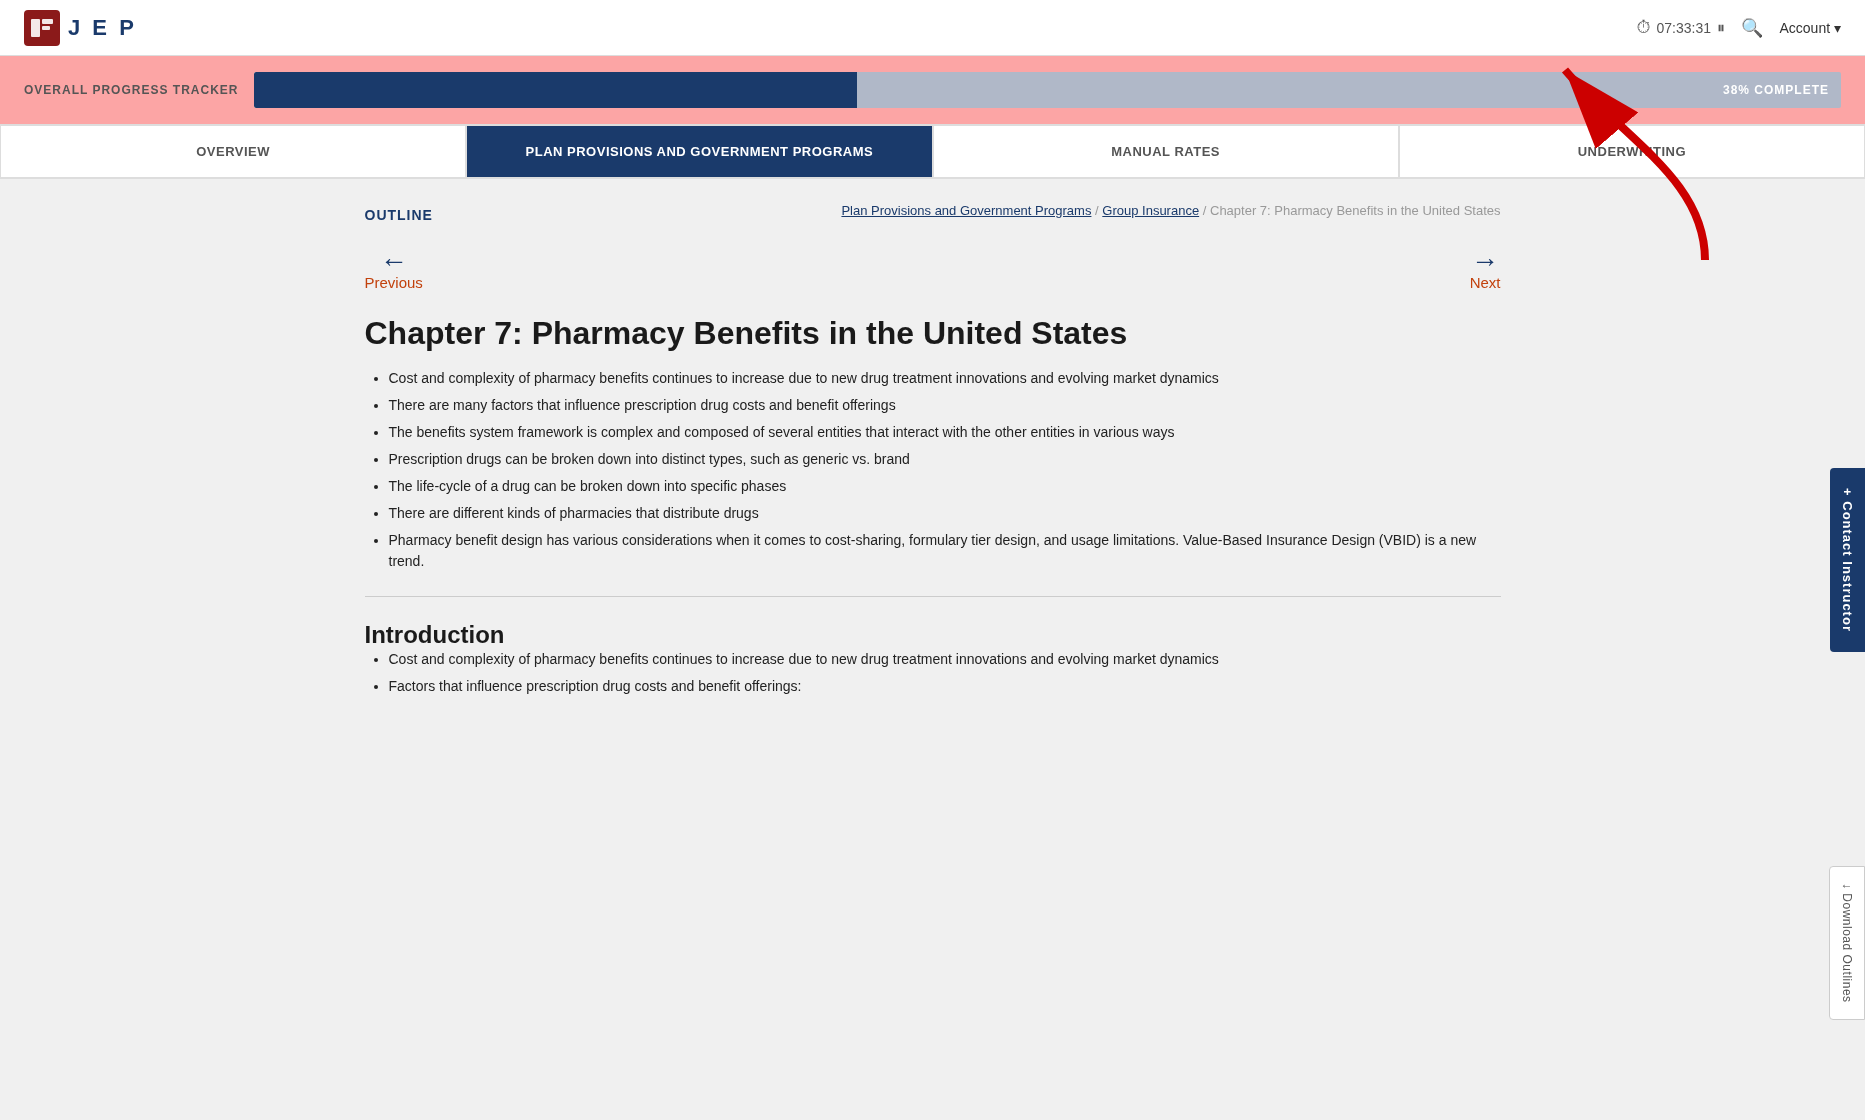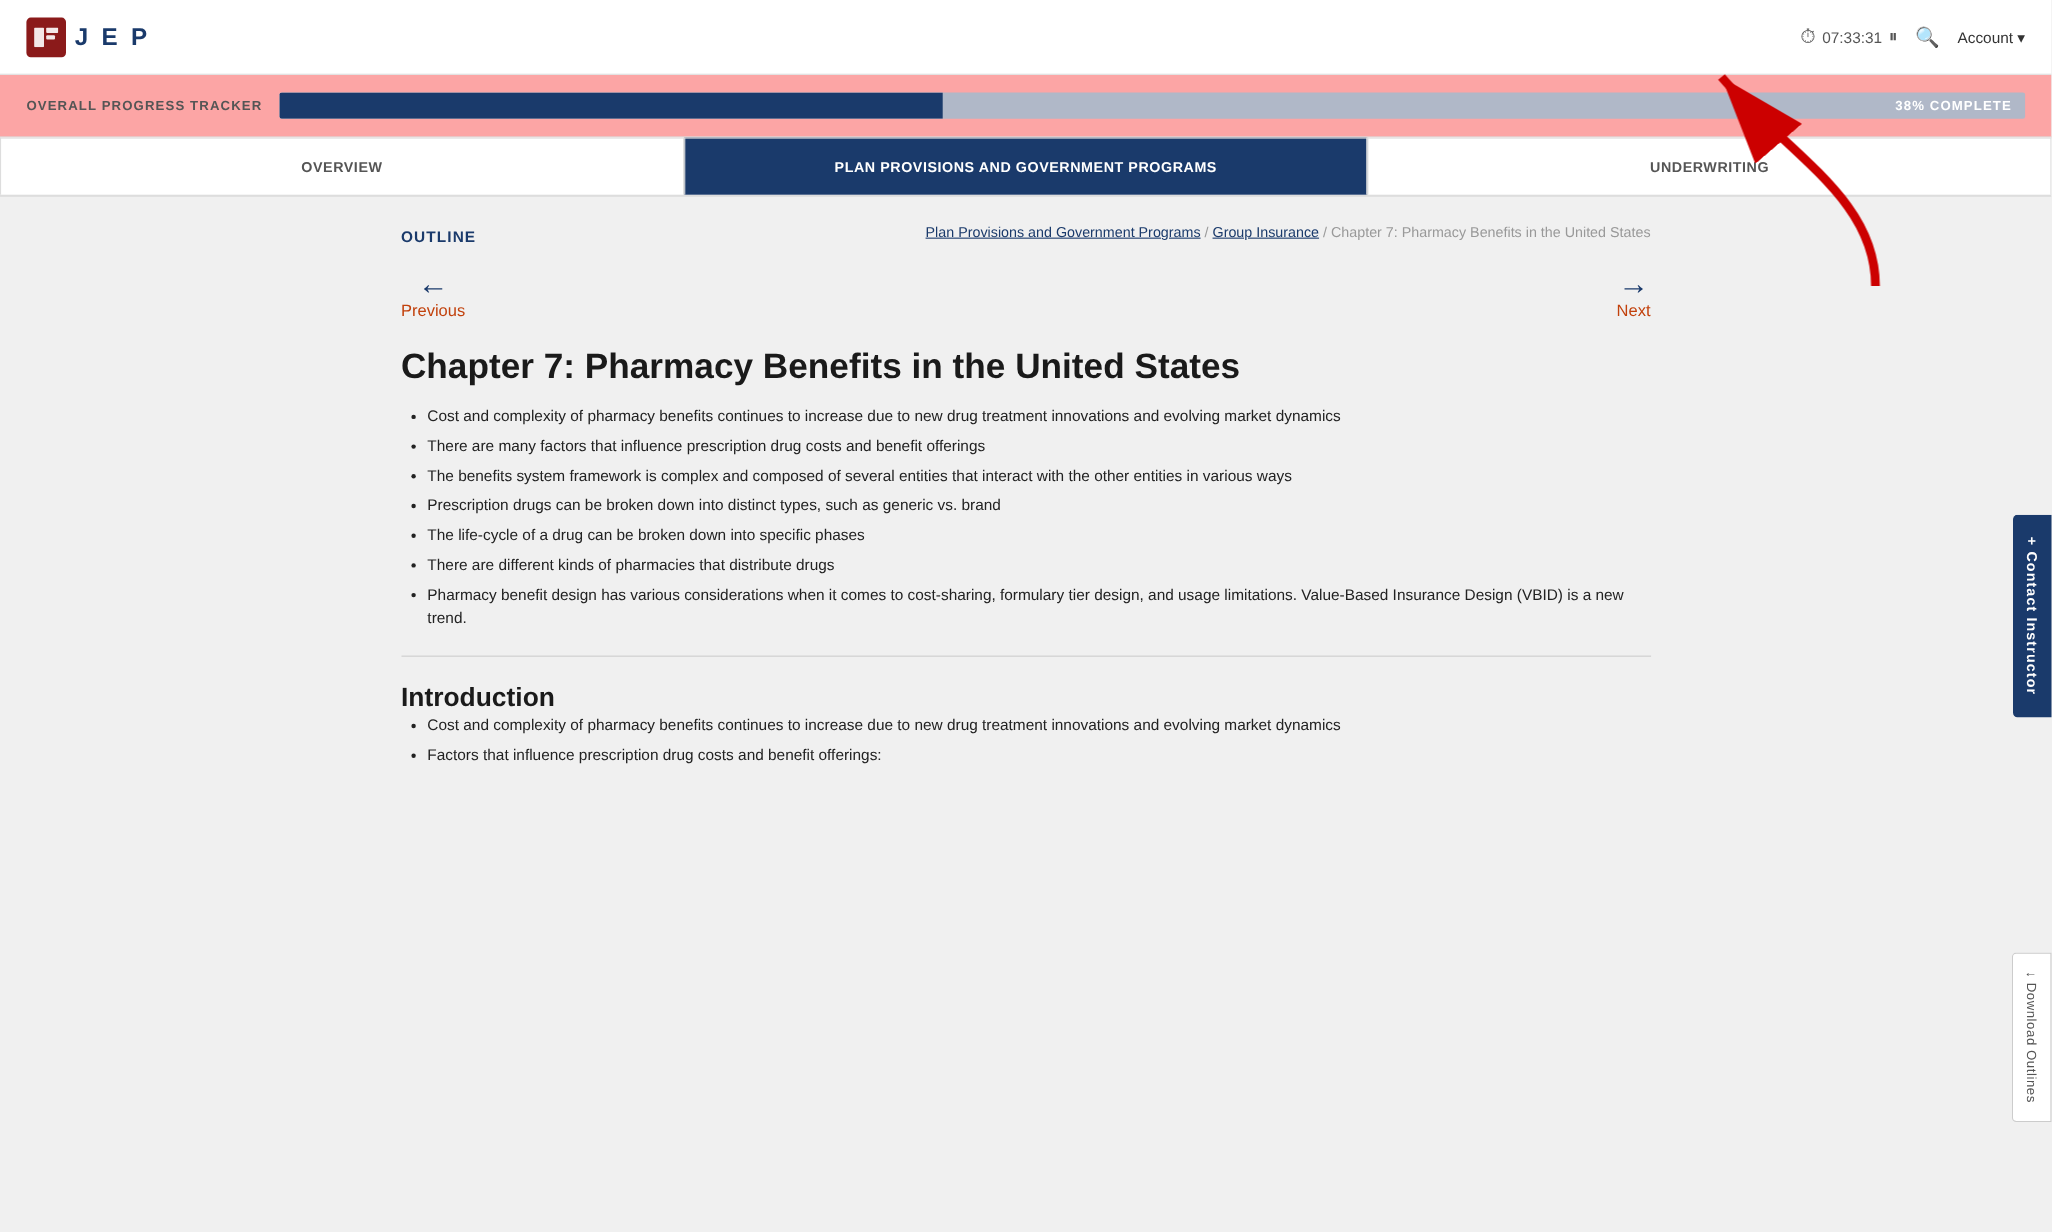--- a/index.html
+++ b/index.html
@@ -5,21 +5,21 @@
     * { box-sizing: border-box; margin: 0; padding: 0; }
     body { font-family: Arial, sans-serif; background: #f0f0f0; color: #222; font-size: 14px; }
 
     
     nav {
       background: #fff;
       border-bottom: 1px solid #ddd;
       display: flex;
       align-items: center;
       padding: 0 24px;
-      height: 68px;
+      height: 56px;
       position: relative;
       z-index: 10;
     }
     .nav-logo {
       display: flex;
       align-items: center;
       gap: 8px;
       margin-right: 32px;
     }
     .logo-icon {
@@ -58,21 +58,21 @@
     .progress-bar-section {
       background: #fca5a5;
       padding: 16px 24px;
       display: flex; align-items: center; gap: 16px;
       border-bottom: 1px solid #ddd;
     }
     .progress-label {
       font-size: 12px; font-weight: bold; color: #555; white-space: nowrap; letter-spacing: 1px;
     }
     .progress-track {
-      flex: 1; height: 24px; background: #b0b8c8; border-radius: 2px; position: relative; overflow: hidden; text-align: center;
+      flex: 1; height: 36px; background: #b0b8c8; border-radius: 2px; position: relative; overflow: hidden; text-align: center;
     }
     .progress-fill {
       height: 100%; background: #1a3a6b; border-radius: 2px 0 0 2px;
     }
     .progress-text {
       position: absolute; right: 12px; top: 50%; transform: translateY(-50%);
       font-size: 12px; font-weight: bold; color: #fff; letter-spacing: 1px;
     }
 
     
@@ -185,20 +185,21 @@
   <span class="progress-label">OVERALL PROGRESS TRACKER</span>
   <div class="progress-track">
     <div class="progress-fill" style="width: 38%;"></div>
     <span class="progress-text">38% COMPLETE</span>
   </div>
 </div>
 
 <div class="tabs-section">
   <div class="tab">OVERVIEW</div>
   <div class="tab active">PLAN PROVISIONS AND GOVERNMENT PROGRAMS</div>
+  <div class="tab">MANUAL RATES</div>
   <div class="tab">UNDERWRITING</div>
 </div>
 
 <div class="main-area">
   <div class="outline-header-row">
     <span class="outline-label">OUTLINE</span>
     <div class="breadcrumb">
       <a>Plan Provisions and Government Programs</a>
       <span> / </span>
       <a>Group Insurance</a>

